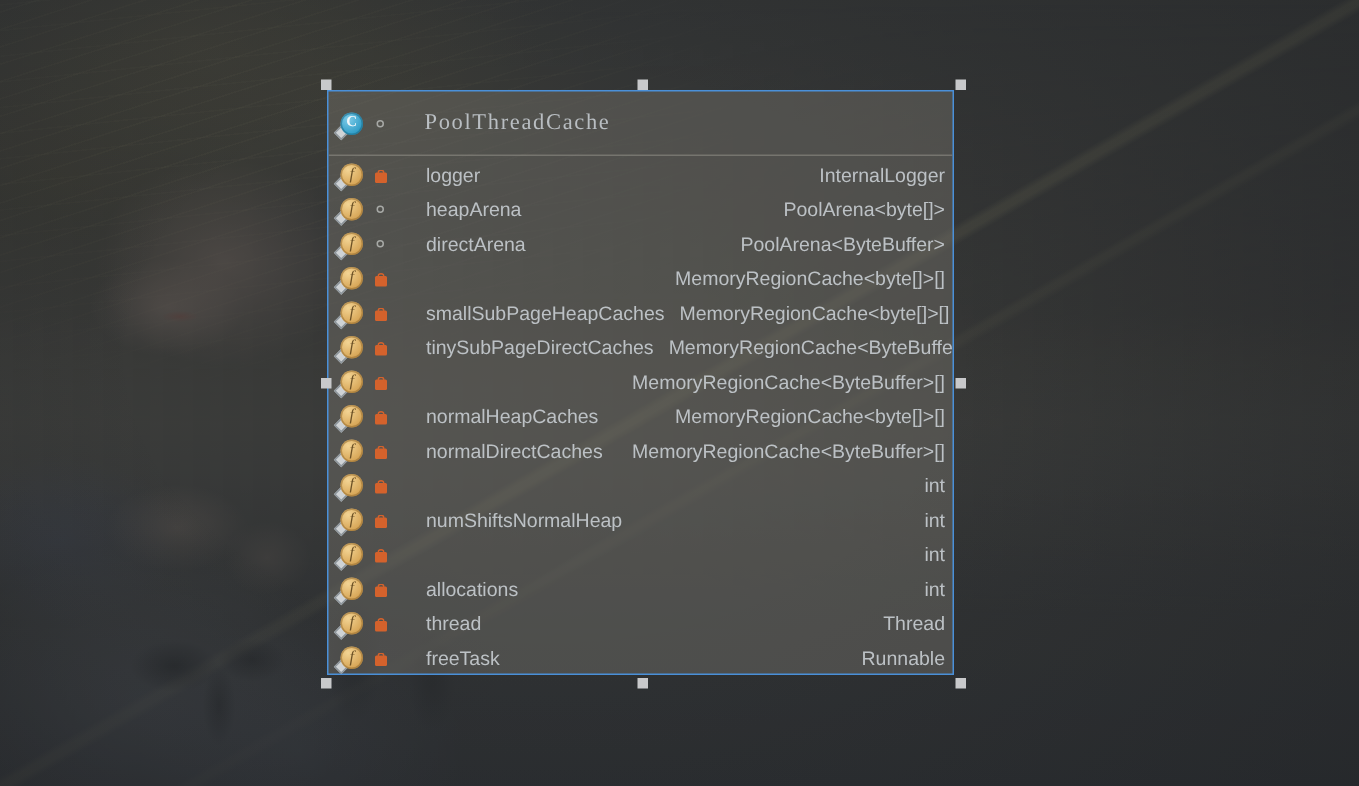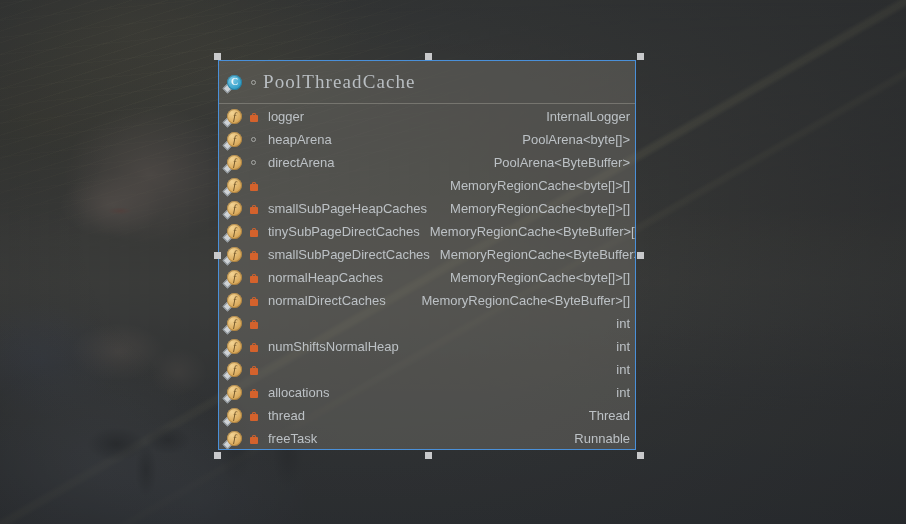--- a/index.html
+++ b/index.html
@@ -225,23 +225,23 @@
     top: 1px; left: 50%;
     transform: translateX(-50%);
     width: 5px; height: 5px;
     border: 1.4px solid #d4622c;
     border-bottom: none;
     border-radius: 3px 3px 0 0;
     box-sizing: border-box;
   }
 
   .class-title {
-    margin-left: 3px;
+    margin-left: 23px;
     font-family: "Liberation Serif", serif;
-    font-size: 19px;
+    font-size: 15px;
     letter-spacing: 1.1px;
     color: #b9bec2;
   }
 
   .uml-body {
     padding-top: 1px;
   }
   .uml-row {
     height: 23px;
     display: flex;
@@ -281,21 +281,21 @@
     position: absolute;
     left: -2px; bottom: -1px;
     width: 7px; height: 7px;
     background: #cfd3d6;
     transform: rotate(45deg);
     border: 1px solid #8e969c;
     box-sizing: border-box;
   }
 
   .member-name {
-    margin-left: 8px;
+    margin-left: 24px;
     font-size: 13px;
     color: #bcc1c5;
     white-space: nowrap;
   }
   .member-type {
     margin-left: auto;
     padding-left: 10px;
     font-size: 13px;
     color: #bcc1c5;
     white-space: nowrap;
@@ -433,21 +433,20 @@
       <div class="uml-row">
         <span class="field-icon">
           <span class="corner"></span>
           <span class="disc"></span>
           <span class="glyph">f</span>
         </span>
         <span class="vis-lock">
           <span class="shackle"></span>
           <span class="body"></span>
         </span>
-        <span class="member-name">smallSubPageDirectCaches</span>
         <span class="member-type">MemoryRegionCache&lt;ByteBuffer&gt;[]</span>
       </div>
 
       <div class="uml-row">
         <span class="field-icon">
           <span class="corner"></span>
           <span class="disc"></span>
           <span class="glyph">f</span>
         </span>
         <span class="vis-lock">

